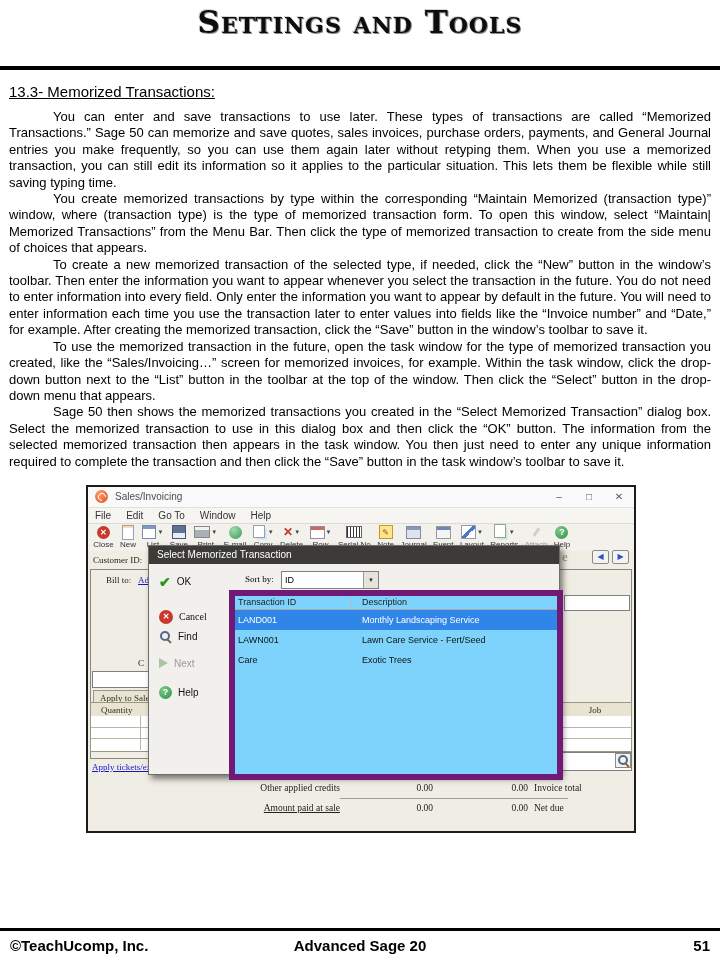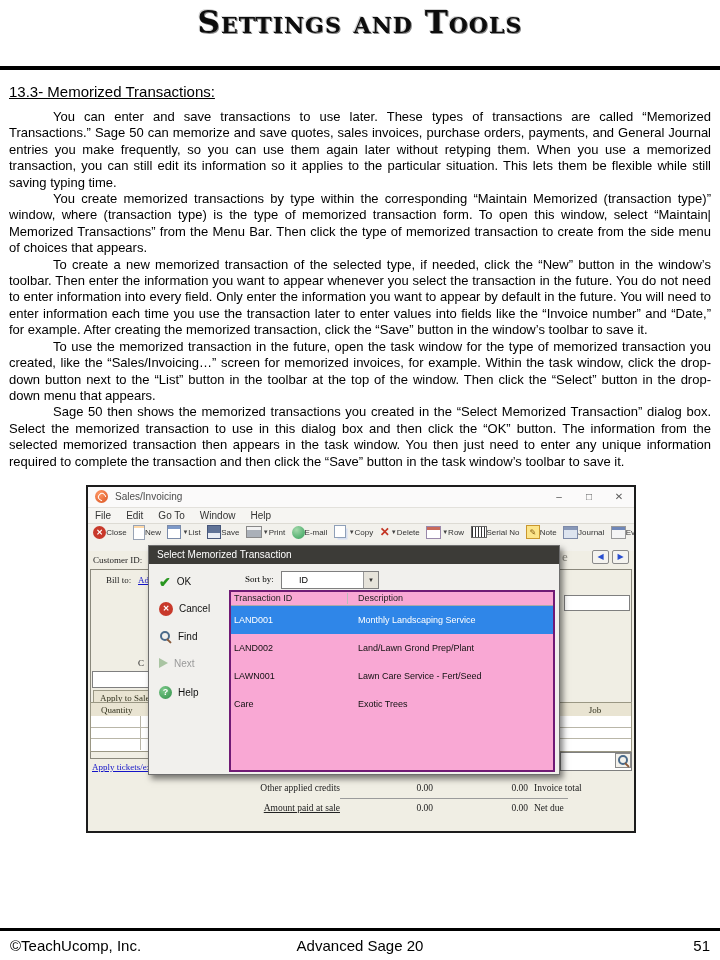--- a/index.html
+++ b/index.html
@@ -22,21 +22,21 @@
         background:radial-gradient(circle at 35% 30%, #ff9866, #d8511f);}
   .sagelogo::after{content:"";position:absolute;left:3px;top:3px;width:6px;height:6px;border:1.4px solid #fff;
         border-radius:50%;border-bottom-color:transparent;transform:rotate(-45deg);}
   .wtitle{margin-left:7px;font-size:10px;color:#4d4d4d;}
   .wctrls{margin-left:auto;display:flex;}
   .wc{width:30px;text-align:center;color:#5a5a5a;font-size:10px;line-height:20px;cursor:default;}
   .mbar{position:absolute;left:0;top:21px;right:0;height:15px;background:#f6f5f2;border-bottom:1px solid #dddbd4;
         display:flex;align-items:center;gap:15px;padding-left:7px;font-size:10px;color:#333;}
   .toolbar{position:absolute;left:0;top:37px;right:0;height:27px;background:#f2f1ec;border-bottom:1px solid #b9b6ab;
         display:flex;align-items:flex-start;padding:1px 2px 0;}
-  .titem{display:flex;align-items:center;padding:0 3.2px;cursor:default;}
+  .titem{display:flex;flex-direction:column;align-items:center;padding:0 3.2px;cursor:default;}
   .trow{display:flex;align-items:center;height:15px;}
   .tlabel{font-size:8px;color:#333;white-space:nowrap;}
   .darr{font-size:6px;color:#444;margin-left:1px;}
   .dis{opacity:.45;}
   
   .ti{display:inline-flex;align-items:center;justify-content:center;}
   .i-close{width:13px;height:13px;border-radius:50%;background:#c8392b;color:#fff;font-size:8px;font-weight:bold;}
   .i-close::before{content:"✕";}
   .i-new{width:10px;height:13px;background:#fff;border:1px solid #98a3b4;box-shadow:inset 0 2px 0 #ffd9a8;}
   .i-list{width:12px;height:12px;border:1px solid #7a8aa8;background:linear-gradient(#7d99c8 3px,#fff 3px);}
@@ -87,34 +87,34 @@
   .dtitle{height:18px;background:#3c3b37;color:#fff;font-size:10px;display:flex;align-items:center;padding-left:8px;}
   .dbtn{position:absolute;display:flex;align-items:center;gap:6px;font-size:10px;color:#111;cursor:default;background:none;border:none;padding:0;}
   .d-ok{color:#28961f;font-size:14px;font-weight:bold;}
   .d-ok::before{content:"✔";}
   .d-cancel{width:14px;height:14px;border-radius:50%;background:#c8392b;color:#fff;font-size:8px;font-weight:bold;
             display:inline-flex;align-items:center;justify-content:center;}
   .d-cancel::before{content:"✕";}
   .d-next{width:0;height:0;border-top:5px solid transparent;border-bottom:5px solid transparent;border-left:9px solid #a9c4a2;}
   .sortlbl{font-size:9px;}
   .sortbox{position:absolute;background:#fff;border:1px solid #7f7f7f;font-size:9px;display:flex;align-items:center;}
-  .sortval{flex:1;padding-left:17px;}
+  .sortval{flex:1;padding-left:3px;}
   .sortdd{width:14px;height:100%;background:#e6e3da;border-left:1px solid #9a9a9a;display:flex;
           align-items:center;justify-content:center;font-size:6px;color:#333;}
-  .dlist{position:absolute;left:80px;top:44px;width:322px;height:178px;background:#f9a8d4;border:2px solid #701a75;overflow:hidden;}
+  .dlist{position:absolute;left:80px;top:44px;width:322px;height:178px;background:#7dd3fc;border:6px solid #701a75;overflow:hidden;}
   .dlh{height:13px;border-bottom:1px solid #aaa;position:relative;font-size:9px;color:#222;display:flex;align-items:center;}
   .dlh::after{content:"";position:absolute;left:116px;top:1px;bottom:1px;width:1px;background:#bbb;}
-  .dr{height:28px;display:flex;align-items:center;font-size:9px;color:#111;cursor:default;}
+  .dr{height:20px;display:flex;align-items:center;font-size:9px;color:#111;cursor:default;}
   .dr.sel{background:#2f86e8;color:#fff;}
   .c1{width:120px;padding-left:3px;white-space:nowrap;overflow:hidden;}
   .c2{flex:1;padding-left:4px;white-space:nowrap;overflow:hidden;}
   
   .footer{position:absolute;left:0;top:928px;width:720px;}
   .rule2{height:3px;background:#000;}
-  .frow{display:grid;grid-template-columns:1fr auto 1fr;padding:6px 10px 0;font-size:15px;font-weight:normal;}
+  .frow{display:grid;grid-template-columns:1fr auto 1fr;padding:6px 10px 0;font-size:15px;font-weight:bold;}
   .fc{text-align:center;}
   .fr{text-align:right;}
   .nowrap{white-space:nowrap;}
 </style>
 </head>
 <body>
 
 <div class="page">
 
   <div class="doc-title">Settings and Tools</div>
@@ -327,21 +327,21 @@
 
       <div class="dialog">
         <div class="dtitle">
           <span>Select Memorized Transaction</span>
           </div>
 
         <button class="dbtn" style="left:10px;top:28px;">
           <span class="d-ok"></span>
           <span>OK</span>
           </button>
-        <button class="dbtn" style="left:10px;top:56px;">
+        <button class="dbtn" style="left:10px;top:64px;font-family:Liberation Serif, serif;">
           <span class="d-cancel"></span>
           <span>Cancel</span>
           </button>
         <button class="dbtn" style="left:10px;top:84px;">
           <span class="mag"></span>
           <span>Find</span>
           </button>
         <button class="dbtn" style="left:10px;top:112px;color:#9a9a9a;">
           <span class="d-next"></span>
           <span>Next</span>
@@ -360,24 +360,20 @@
         <div class="dlist">
           <div class="dlh">
             <span class="c1">Transaction ID</span>
             <span class="c2">Description</span>
           </div>
           <div class="dr sel">
             <span class="c1">LAND001</span>
             <span class="c2">Monthly Landscaping Service</span>
             </div>
           <div class="dr">
-            <span class="c1">LAND002</span>
-            <span class="c2">Land/Lawn Grond Prep/Plant</span>
-            </div>
-          <div class="dr">
             <span class="c1">LAWN001</span>
             <span class="c2">Lawn Care Service - Fert/Seed</span>
             </div>
           <div class="dr">
             <span class="c1">Care</span>
             <span class="c2">Exotic Trees</span>
             </div>
         </div>
       </div>
 

